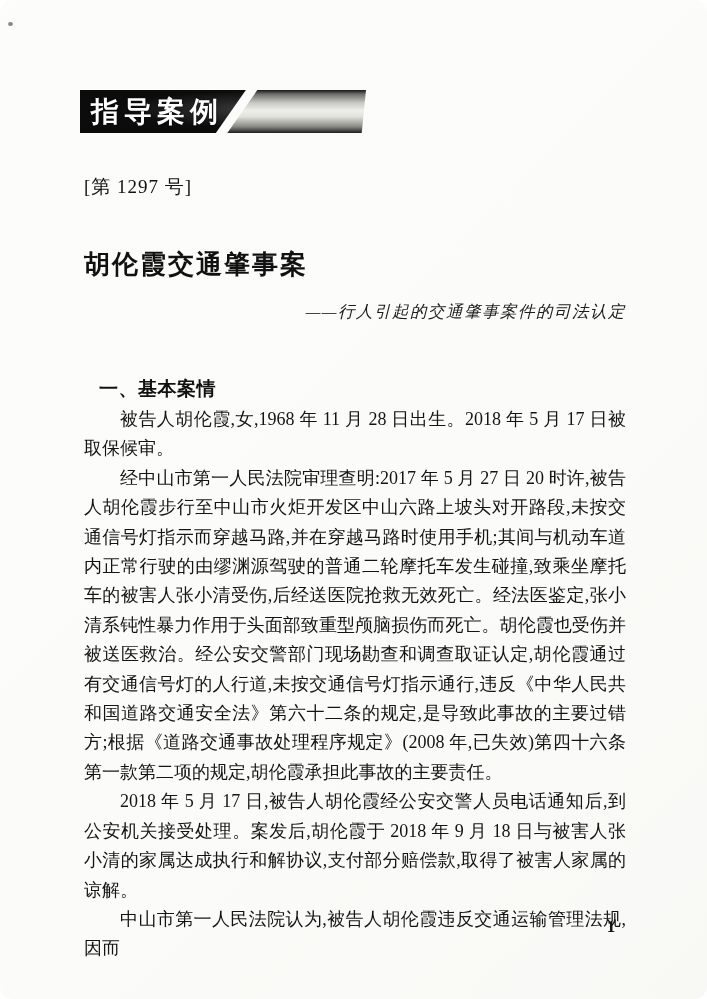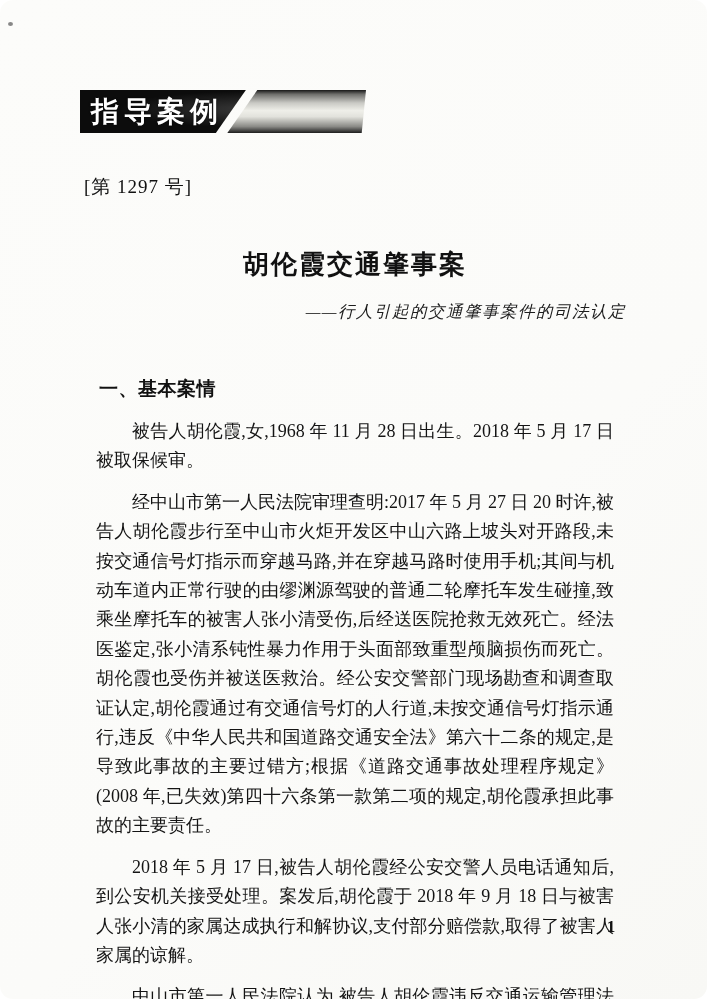--- a/index.html
+++ b/index.html
@@ -61,21 +61,21 @@
     font-size: 19px;
     font-weight: 400;
     letter-spacing: 1px;
     color: #111;
     margin-top: 17px;
   }
   .doc-title {
     position: absolute;
     left: 84px; top: 247px;
     width: 542px;
-    text-align: center;
+    text-align: left;
     font-size: 26px;
     font-weight: 700;
     letter-spacing: 2px;
     color: #111;
   }
   .doc-subtitle {
     position: absolute;
     left: 84px; top: 301px;
     width: 542px;
     text-align: right;
@@ -97,21 +97,21 @@
     position: absolute;
     left: 84px; top: 405px;
     width: 542px;
     font-size: 18px;
     line-height: 29.4px;
     text-align: justify;
     color: #141414;
   }
   .body-text p {
     text-indent: 2em;
-    margin: 12px;
+    margin: 0;
   }
   .page-number {
     position: absolute;
     left: 596px; top: 917px;
     width: 30px;
     text-align: center;
     font-size: 17px;
     font-weight: 700;
     color: #111;
   }

